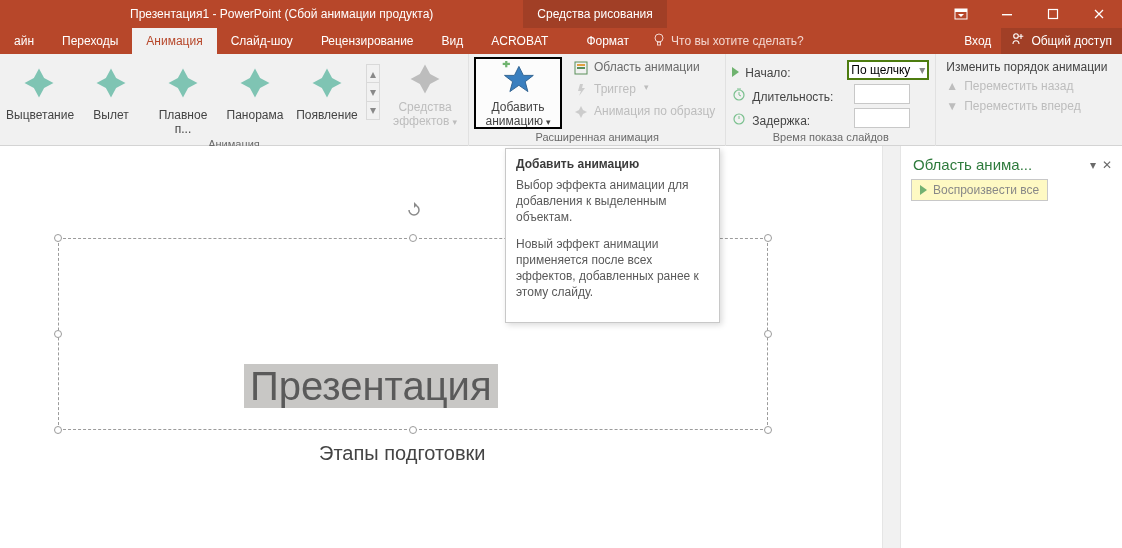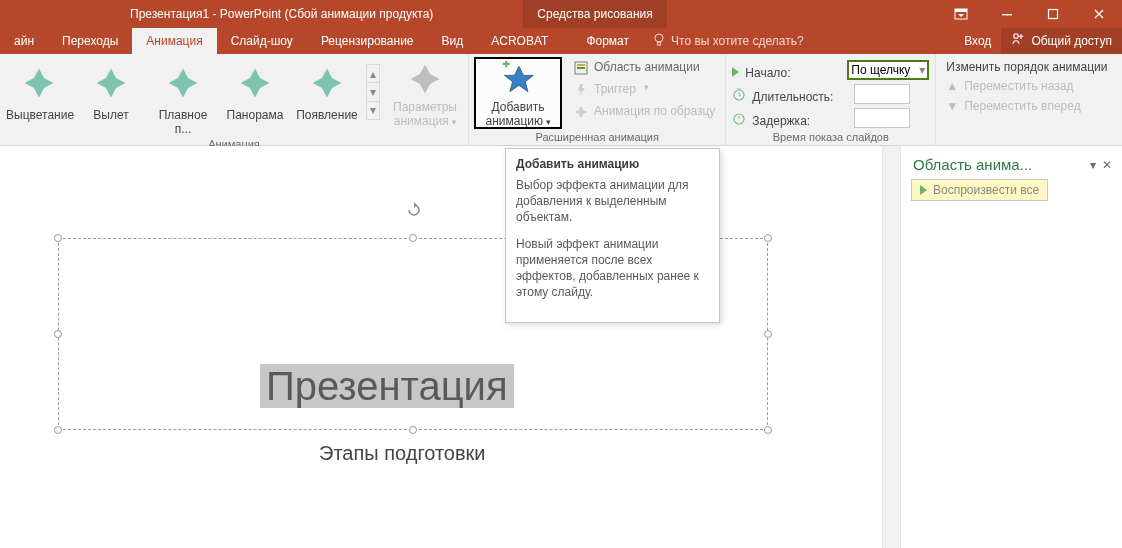--- a/index.html
+++ b/index.html
@@ -200,21 +200,21 @@
           <div style="flex:1;display:flex;align-items:center;justify-content:center;color:#888;border-top:1px solid #d9d9d9">▾</div>
           <div style="flex:1;display:flex;align-items:center;justify-content:center;color:#888;border-top:1px solid #d9d9d9">▾</div>
         </div>
       </div>
       <div class="big-btn disabled">
         <div class="ico">
           <svg width="34" height="34" viewBox="0 0 40 40">
               <polygon class="star-gray" points="20,3 26,14 37,20 26,26 20,37 14,26 3,20 14,14"></polygon>
             </svg>
         </div>
-        <div class="chev">Параметры анимация</div>
+        <div class="chev">Средства эффектов</div>
       </div>
     </div>
     <div class="group-label">Анимация</div>
   </div>
 
   <div class="group">
     <div class="group-body">
       <div class="big-btn highlighted" style="width:86px;color:#444;">
         <div class="ico">
           <svg width="38" height="36" viewBox="0 0 42 40">
@@ -318,21 +318,21 @@
 
     <div class="handle" style="left:54px; top:88px;"></div>
     <div class="handle" style="left:409px; top:88px;"></div>
     <div class="handle" style="left:764px; top:88px;"></div>
     <div class="handle" style="left:54px; top:184px;"></div>
     <div class="handle" style="left:764px; top:184px;"></div>
     <div class="handle" style="left:54px; top:280px;"></div>
     <div class="handle" style="left:409px; top:280px;"></div>
     <div class="handle" style="left:764px; top:280px;"></div>
 
-    <div class="title-text" style="left:260px; top:218px;">Презентация</div>
+    <div class="title-text" style="left:244px; top:218px;">Презентация</div>
     <div class="subtitle-text" style="left:319px; top:296px;">Этапы подготовки</div>
 
     <div class="tooltip" style="top:2px;">
       <div class="tt-title">Добавить анимацию</div>
       <p>Выбор эффекта анимации для добавления к выделенным объектам.</p>
       <p>Новый эффект анимации применяется после всех эффектов, добавленных ранее к этому слайду.</p>
     </div>
   </div>
 
   <div class="scroll-v"></div>

